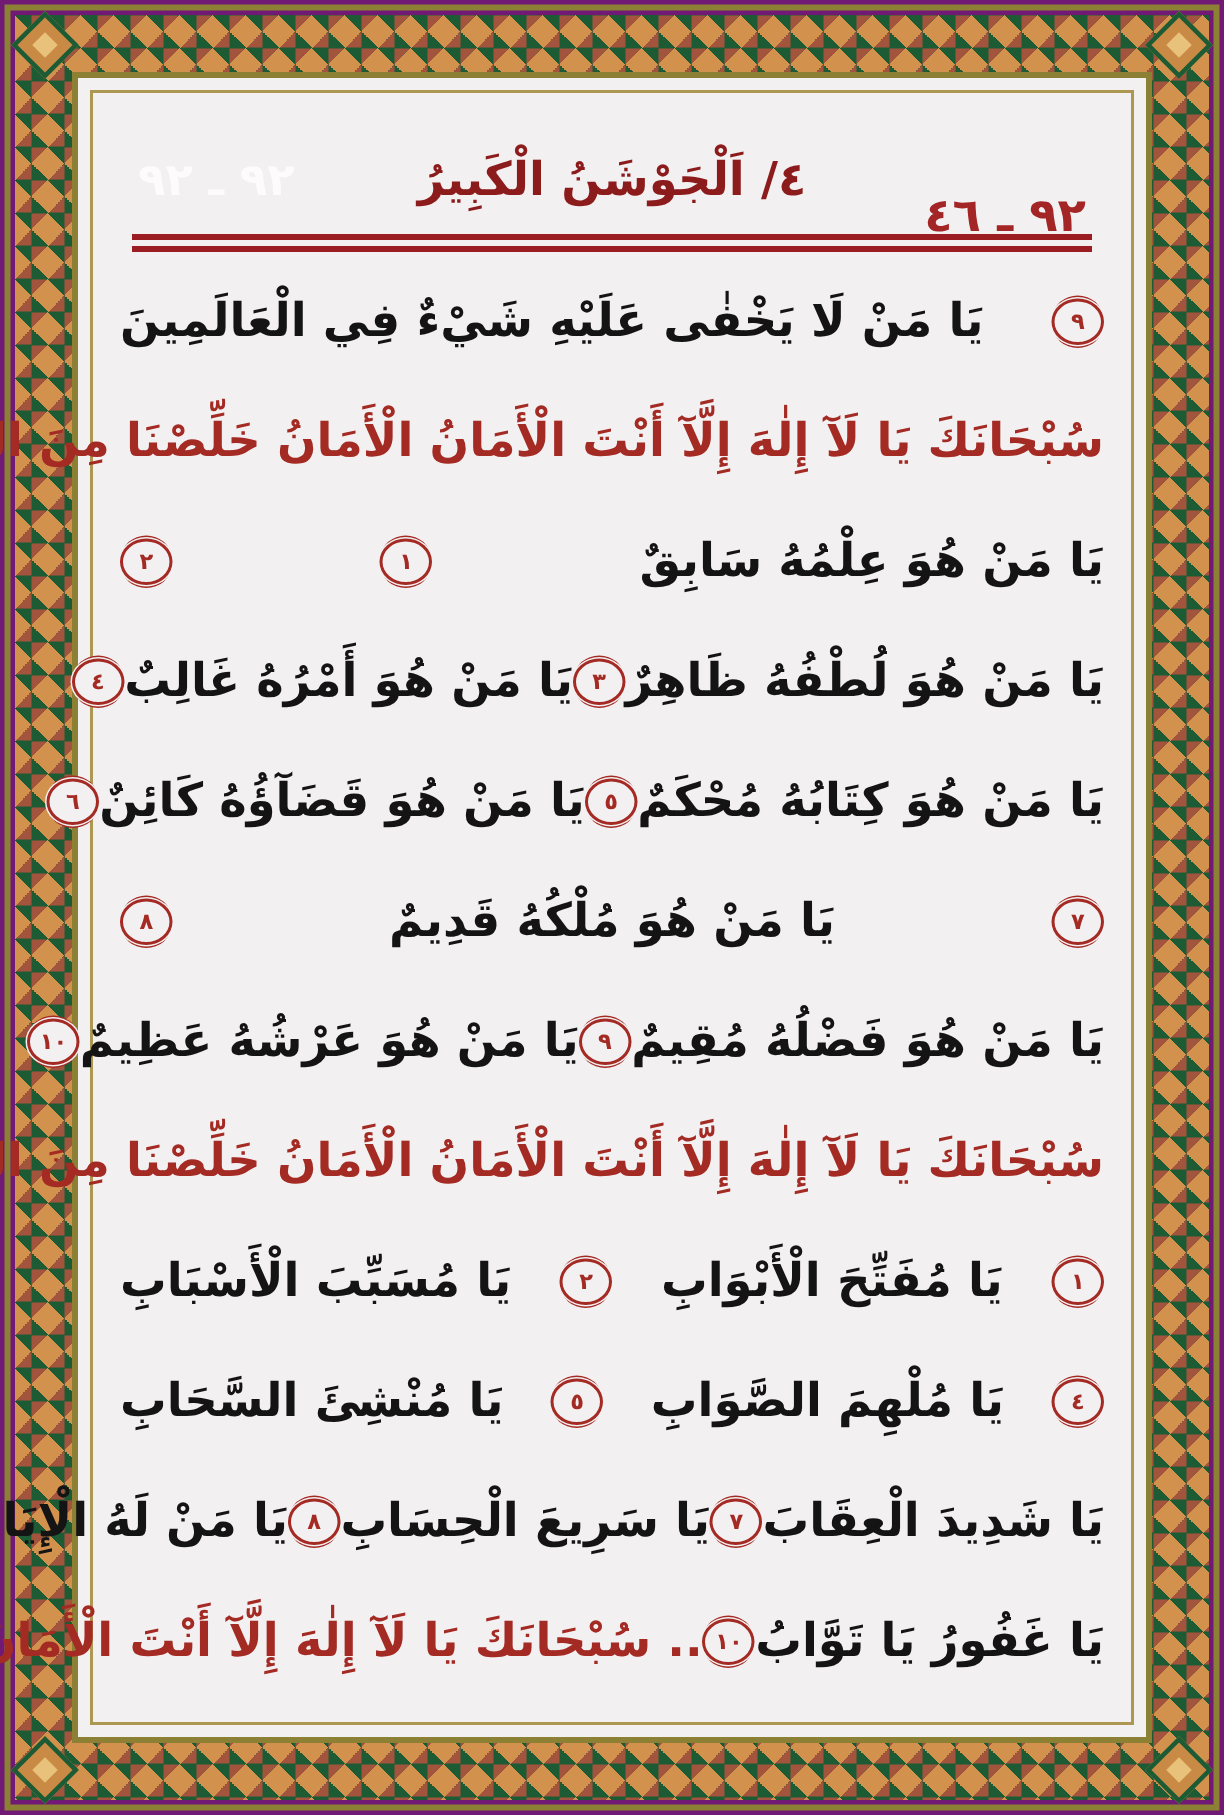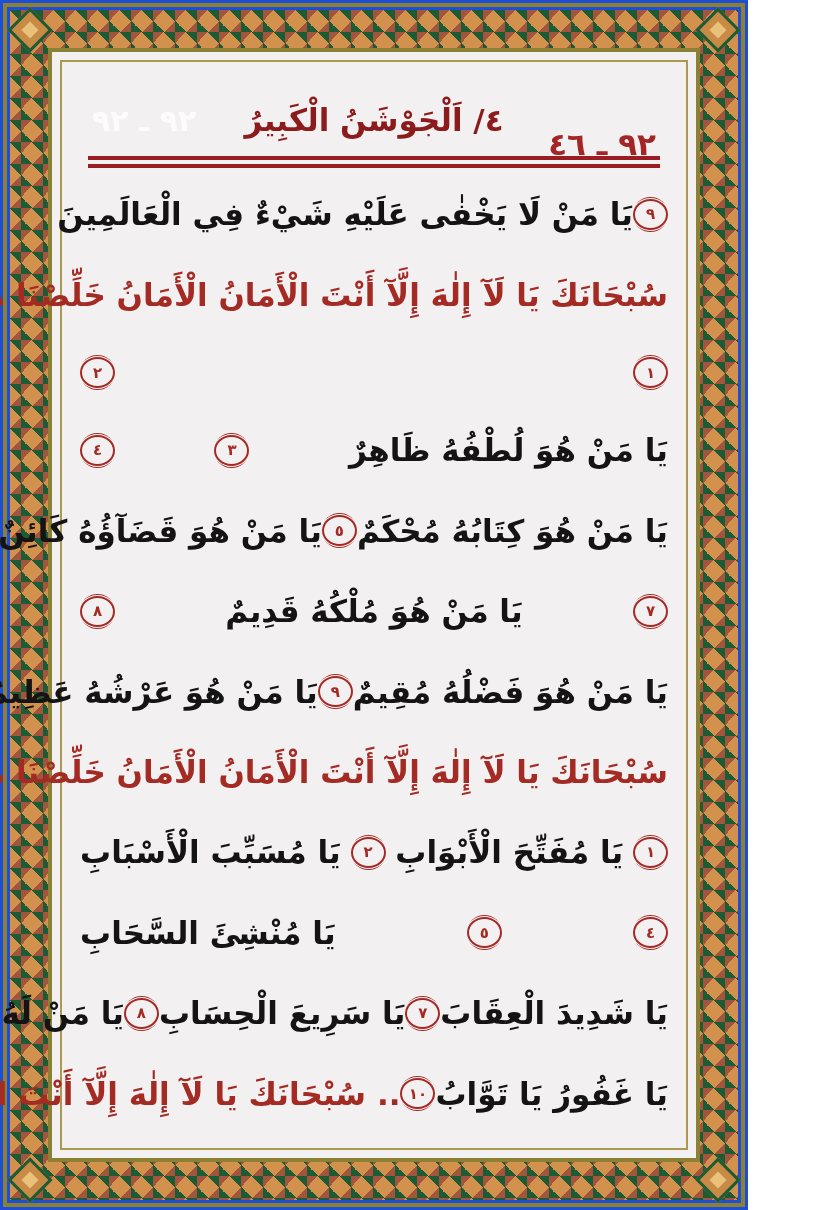--- a/index.html
+++ b/index.html
@@ -2,21 +2,21 @@
 <html lang="ar"><head>
 <meta charset="utf-8">
 <style>
   html,body{margin:0;padding:0;}
   body{
     width:816px;height:1210px;
     background:#ffffff;
     font-family:"DejaVu Sans",sans-serif;
     overflow:hidden;
   }
-  .page{position:relative;width:748px;height:1210px;background:#1d4ed8;}
+  .page{position:relative;width:816px;height:1210px;background:#701a75;}
 
   
   .outer-line{position:absolute;inset:3px;border:4px solid #8c8034;pointer-events:none;}
   .green-band{
     position:absolute;inset:10px;
     background-color:#1d5b35;
     background-image:repeating-conic-gradient(from 45deg,#d2914d 0 25%,rgba(0,0,0,0) 0 50%),
                      repeating-conic-gradient(from 45deg,#a3543c 0 12%,rgba(0,0,0,0) 0 50%);
     background-size:22px 22px,22px 22px;
     background-position:0 0,11px 11px;
@@ -127,26 +127,28 @@
 
       <main class="lines">
           <div class="line black">
             <span class="marker">٩</span>
             <span class="txt">يَا مَنْ لَا يَخْفٰى عَلَيْهِ شَيْءٌ فِي الْعَالَمِينَ</span>
           </div>
           <div class="line red">
             <span class="txt">سُبْحَانَكَ يَا لَآ إِلٰهَ إِلَّآ أَنْتَ الْأَمَانُ الْأَمَانُ خَلِّصْنَا مِنَ النَّارِ</span>
           </div>
           <div class="line black">
+            <span class="txt">يَا مَنْ هُوَ عِلْمُهُ سَابِقٌ</span>
             <span class="marker">١</span>
             <span class="marker">٢</span>
           </div>
           <div class="line black">
             <span class="txt">يَا مَنْ هُوَ لُطْفُهُ ظَاهِرٌ</span>
             <span class="marker">٣</span>
+            <span class="txt">يَا مَنْ هُوَ أَمْرُهُ غَالِبٌ</span>
             <span class="marker">٤</span>
           </div>
           <div class="line black">
             <span class="txt">يَا مَنْ هُوَ كِتَابُهُ مُحْكَمٌ</span>
             <span class="marker">٥</span>
             <span class="txt">يَا مَنْ هُوَ قَضَآؤُهُ كَائِنٌ</span>
             <span class="marker">٦</span>
           </div>
           <div class="line black">
             <span class="marker">٧</span>
@@ -163,20 +165,21 @@
             <span class="txt">سُبْحَانَكَ يَا لَآ إِلٰهَ إِلَّآ أَنْتَ الْأَمَانُ الْأَمَانُ خَلِّصْنَا مِنَ النَّارِ</span>
           </div>
           <div class="line black">
             <span class="marker">١</span>
             <span class="txt">يَا مُفَتِّحَ الْأَبْوَابِ</span>
             <span class="marker">٢</span>
             <span class="txt">يَا مُسَبِّبَ الْأَسْبَابِ</span>
           </div>
           <div class="line black">
             <span class="marker">٤</span>
+            <span class="txt">يَا مُلْهِمَ الصَّوَابِ</span>
             <span class="marker">٥</span>
             <span class="txt">يَا مُنْشِئَ السَّحَابِ</span>
           </div>
           <div class="line black">
             <span class="txt">يَا شَدِيدَ الْعِقَابَ</span>
             <span class="marker">٧</span>
             <span class="txt">يَا سَرِيعَ الْحِسَابِ</span>
             <span class="marker">٨</span>
             <span class="txt">يَا مَنْ لَهُ الْإِيَابُ</span>
           </div>

